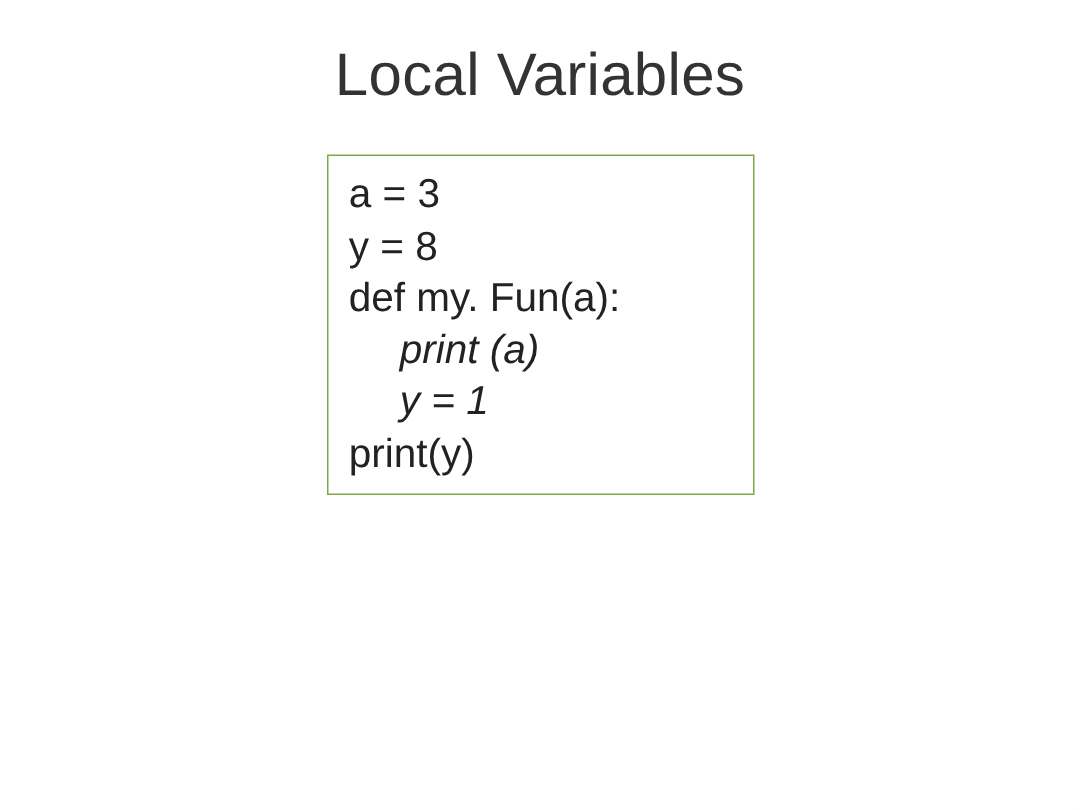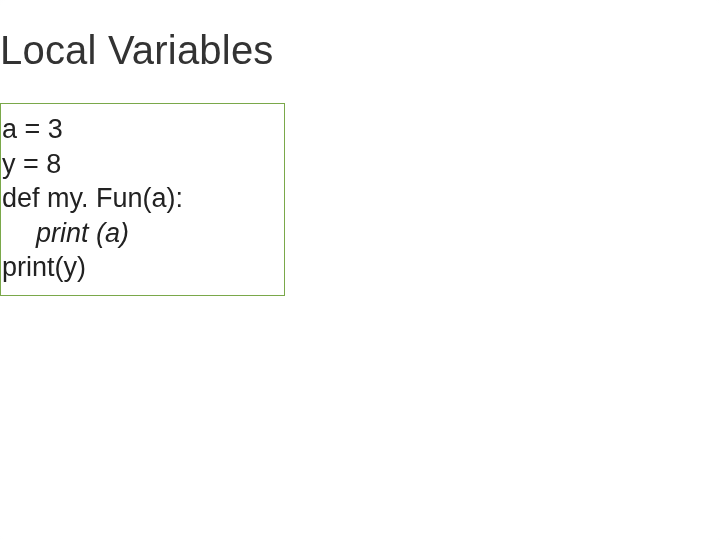--- a/index.html
+++ b/index.html
@@ -9,33 +9,33 @@
       background:
         radial-gradient(ellipse 900px 700px at 50% 50%, #ffffff 0%, #ffffff 55%, rgba(95,160,175,0.22) 78%, rgba(70,140,155,0.45) 100%);
       position: relative;
     }
     .slide {
       width: 720px;
       height: 540px;
       padding-top: 28px;
       display: flex;
       flex-direction: column;
-      align-items: flex-start;
+      align-items: center;
     }
     .title {
       font-size: 40px;
       color: #333;
       font-weight: 400;
       margin-bottom: 30px;
       letter-spacing: 0.2px;
     }
     .code-box {
       border: 1.5px solid #7aa84a;
       background: #ffffff;
-      padding: 8px 14px 10px 1px;
+      padding: 8px 14px 10px 14px;
       width: 285px;
     }
     .code-line {
       font-size: 27px;
       color: #222;
       line-height: 1.28;
       font-family: Arial, Helvetica, sans-serif;
       white-space: pre;
     }
     .indent { padding-left: 34px; font-style: italic; }
@@ -44,15 +44,16 @@
 <body>
 
 <div class="slide">
   <h1 class="title">Local Variables</h1>
 
   <div class="code-box">
     <div class="code-line">a = 3</div>
     <div class="code-line">y = 8</div>
     <div class="code-line">def my. Fun(a):</div>
     <div class="code-line indent">print (a)</div>
+    <div class="code-line indent">y = 1</div>
     <div class="code-line">print(y)</div>
   </div>
 </div>
 
 </body></html>

